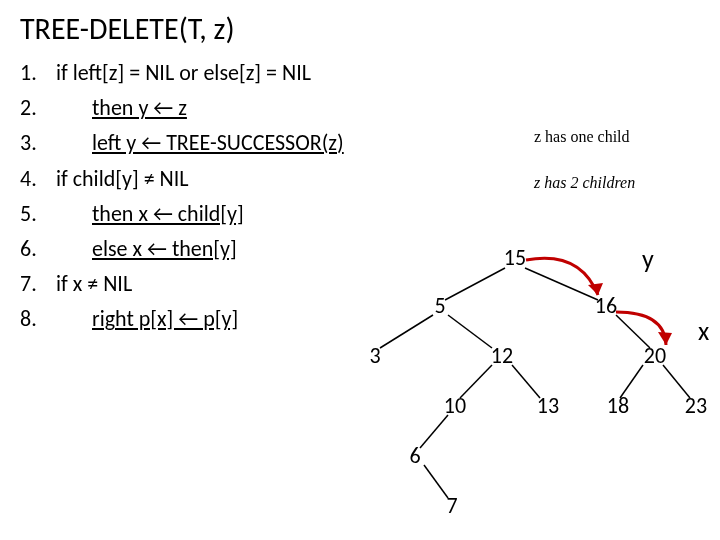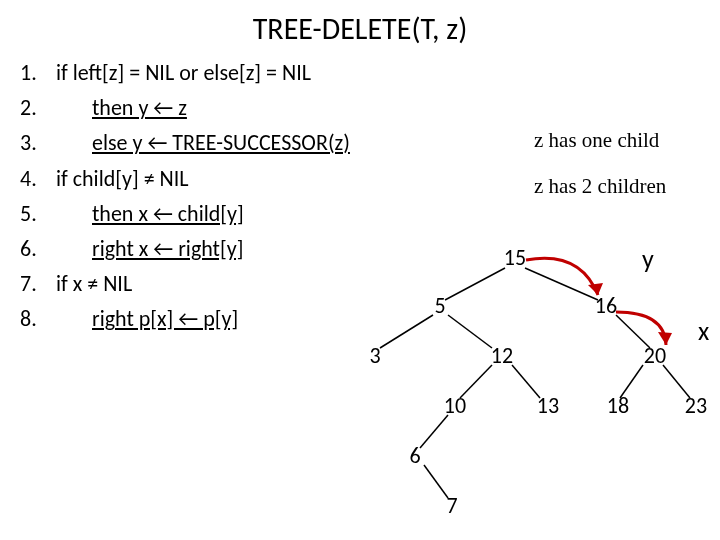--- a/index.html
+++ b/index.html
@@ -7,21 +7,20 @@
     padding: 10px 20px;
     width: 720px;
     height: 540px;
     box-sizing: border-box;
     font-family: Calibri, Arial, sans-serif;
     background: #fff;
     color: #000;
     position: relative;
   }
   .title {
-    text-align: center;
     font-size: 30px;
     margin-bottom: 8px;
   }
   .steps {
     font-size: 22px;
     line-height: 1.6;
   }
   .step {
     display: flex;
   }
@@ -31,21 +30,21 @@
   .txt {
     flex: 1;
   }
   .indent .txt {
     padding-left: 36px;
     text-decoration: underline;
   }
   .annotation {
     position: absolute;
     font-family: "Times New Roman", serif;
-    font-size: 21px;
+    font-size: 16px;
   }
   svg.tree {
     position: absolute;
     left: 320px;
     top: 240px;
     width: 400px;
     height: 300px;
   }
   .node-text {
     font-family: Calibri, Arial, sans-serif;
@@ -85,46 +84,46 @@
   <div class="step">
       <span class="num">1.</span>
       <span class="txt">if left[z] = NIL or else[z] = NIL</span>
     </div>
   <div class="step indent">
       <span class="num">2.</span>
       <span class="txt">then y ← z</span>
     </div>
   <div class="step indent">
       <span class="num">3.</span>
-      <span class="txt">else y ← TREE-SUCCESSOR(z)</span>
+      <span class="txt">left y ← TREE-SUCCESSOR(z)</span>
     </div>
   <div class="step">
       <span class="num">4.</span>
       <span class="txt">if child[y] ≠ NIL</span>
     </div>
   <div class="step indent">
       <span class="num">5.</span>
       <span class="txt">then x ← child[y]</span>
     </div>
   <div class="step indent">
       <span class="num">6.</span>
-      <span class="txt">right x ← right[y]</span>
+      <span class="txt">else x ← then[y]</span>
     </div>
   <div class="step">
       <span class="num">7.</span>
       <span class="txt">if x ≠ NIL</span>
     </div>
   <div class="step indent">
       <span class="num">8.</span>
       <span class="txt">right p[x] ← p[y]</span>
     </div>
 </div>
 
 <div class="annotation" style="left:534px; top:128px;">z has one child</div>
-<div class="annotation" style="left:534px; top:174px;">z has 2 children</div>
+<div class="annotation" style="left:534px; top:174px;font-style:italic;">z has 2 children</div>
 
 <svg class="tree" viewBox="0 0 400 300">
 
   <line class="edge" x1="185" y1="28" x2="125" y2="60"></line>
   <line class="edge" x1="205" y1="28" x2="278" y2="60"></line>
   <line class="edge" x1="113" y1="75" x2="60" y2="108"></line>
   <line class="edge" x1="128" y1="75" x2="172" y2="108"></line>
   <line class="edge" x1="296" y1="75" x2="330" y2="108"></line>
   <line class="edge" x1="172" y1="125" x2="140" y2="158"></line>
   <line class="edge" x1="192" y1="125" x2="220" y2="158"></line>

